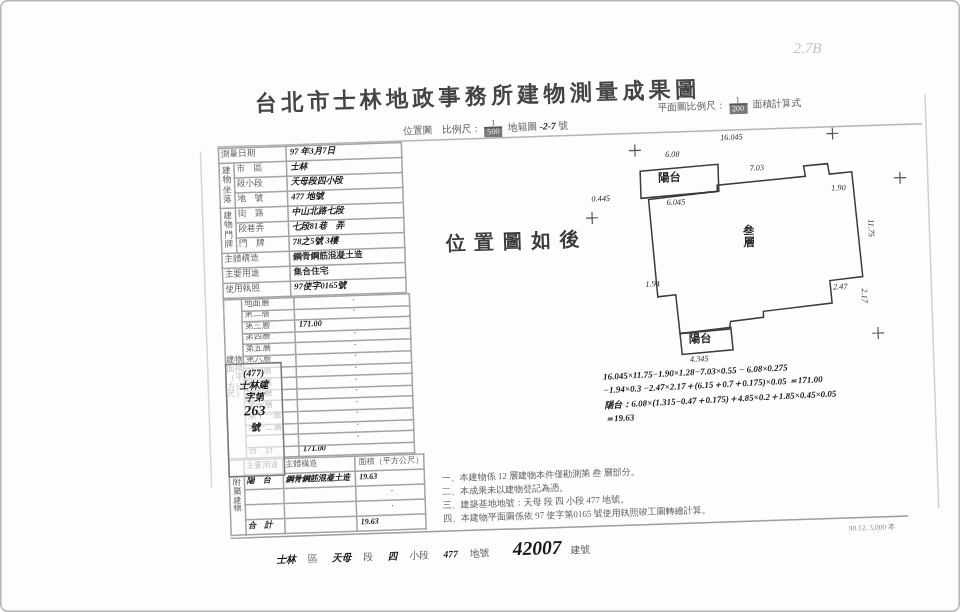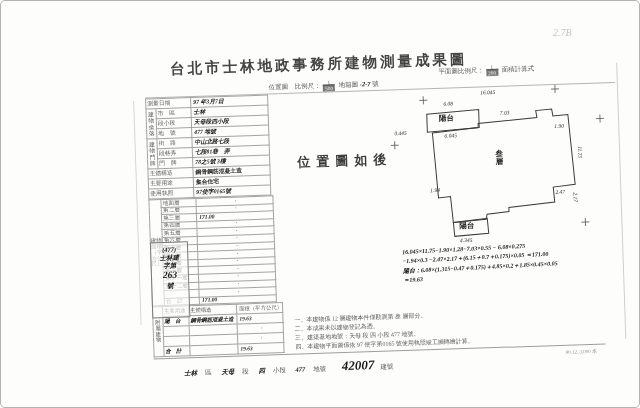--- a/index.html
+++ b/index.html
@@ -50,21 +50,21 @@
   
   #calc{position:absolute;left:288px;top:204px;width:230px;font-size:6px;line-height:1.55;transform:rotate(-1deg);}
   #notes{position:absolute;left:178px;top:270px;width:280px;font-size:6px;line-height:1.5;}
   
   #bottom-rule{position:absolute;left:36px;top:308px;width:452px;border-top:1px solid #9d9d9d;}
   #bottom{position:absolute;left:66px;top:314px;width:430px;font-size:6.5px;white-space:nowrap;}
   #bottom span{margin-right:8px;}
   #bottom .big-no{font-size:13px;margin:0 6px;}
   #print-code{position:absolute;left:448px;top:312px;font-size:5px;color:#8d8d8d;}
   
-  #corner-mark{position:absolute;left:552px;top:26px;font-size:10px;color:#c2c2c2;font-style:italic;}
+  #corner-mark{position:absolute;left:528px;top:26px;font-size:10px;color:#c2c2c2;font-style:italic;}
   #edge-right{position:absolute;left:508px;top:28px;height:276px;border-left:1px solid #cfcfcf;}
   #edge-left{position:absolute;left:24px;top:50px;height:224px;border-left:1px solid #d6d6d6;}
 </style>
 </head>
 <body>
 
 <div id="frame">
   <span id="corner-mark">2.7B</span>
 
   <div id="sheet">

